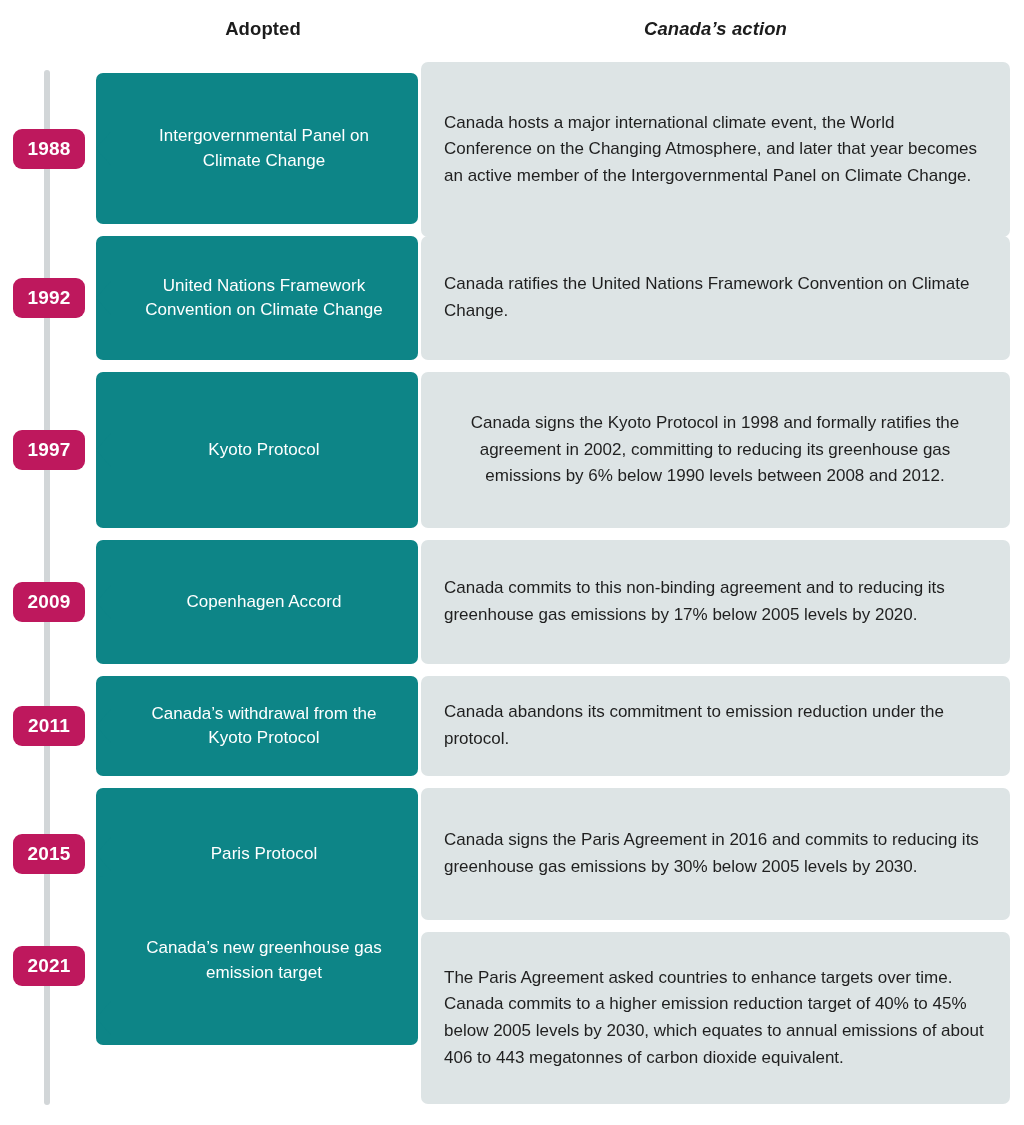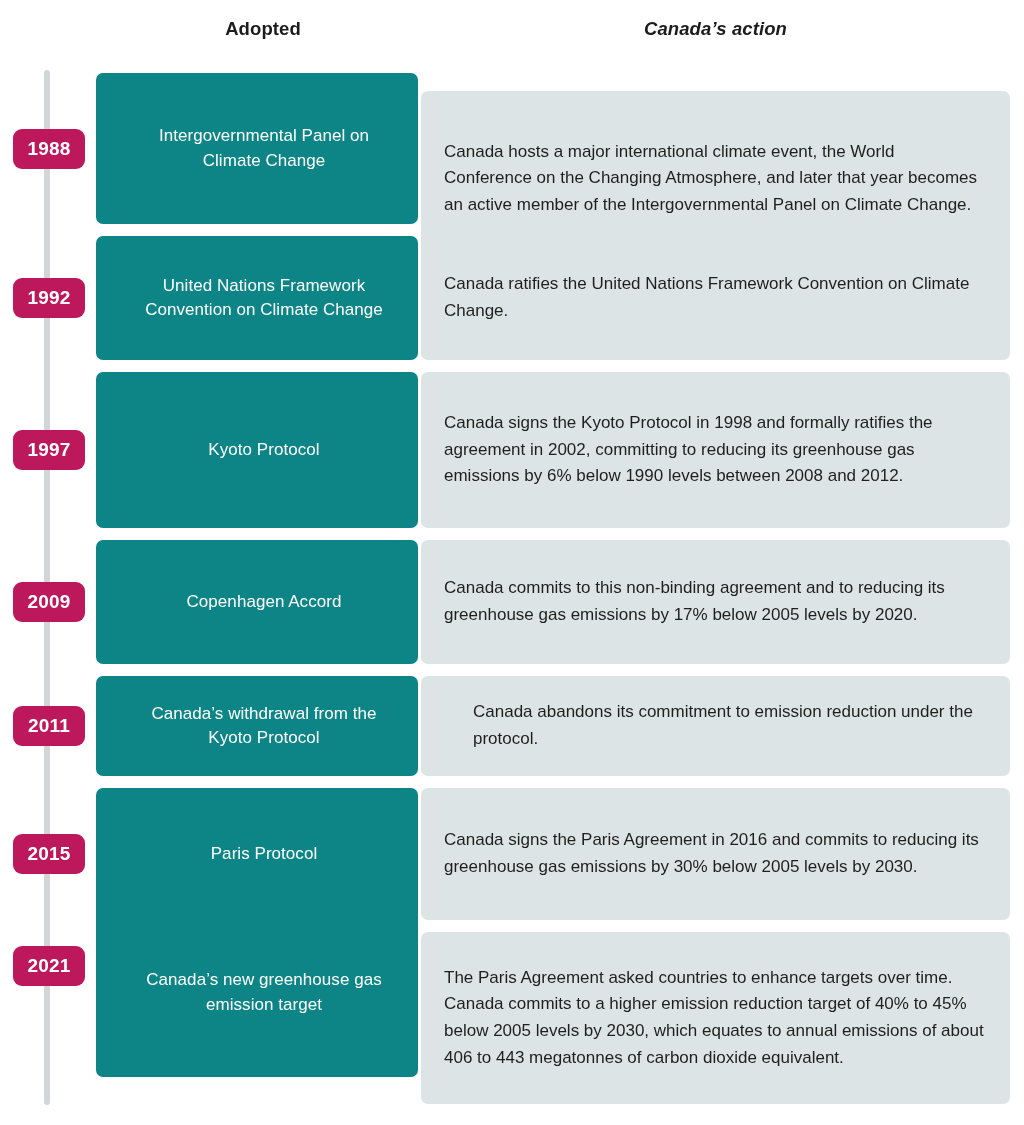--- a/index.html
+++ b/index.html
@@ -134,61 +134,61 @@
 
   <div class="headers">
     <div class="header-cell" id="header-adopted">Adopted</div>
     <div class="header-cell" id="header-action">Canada’s action</div>
   </div>
 
   <div id="timeline-spine"></div>
 
   <div id="rows-container">
       <div class="row" style="top: 0px;">
-        <div class="action-panel" style="top: 91px; height: 175px; justify-content: flex-end;">
+        <div class="action-panel" style="top: 62px; height: 175px; justify-content: flex-end;">
           <div class="action-text">Canada hosts a major international climate event, the World Conference on the Changing Atmosphere, and later that year becomes an active member of the Intergovernmental Panel on Climate Change.</div>
         </div>
         <div class="adopted-panel" style="top: 73px; height: 151px;">
           <div class="adopted-label">Intergovernmental Panel on Climate Change</div>
         </div>
         <div class="notch" style="top: 131.5px;"></div>
         <div class="year-badge" style="top: 128.5px;">1988</div>
       </div>
       <div class="row" style="top: 0px;">
         <div class="action-panel" style="top: 236px; height: 124px;">
           <div class="action-text">Canada ratifies the United Nations Framework Convention on Climate Change.</div>
         </div>
         <div class="adopted-panel" style="top: 236px; height: 124px;">
           <div class="adopted-label">United Nations Framework Convention on Climate Change</div>
         </div>
         <div class="notch" style="top: 281px;"></div>
         <div class="year-badge" style="top: 278px;">1992</div>
       </div>
       <div class="row" style="top: 0px;">
-        <div class="action-panel" style="top: 372px; height: 156px;">
+        <div class="action-panel" style="top: 372px; height: 156px; text-align: center;">
           <div class="action-text">Canada signs the Kyoto Protocol in 1998 and formally ratifies the agreement in 2002, committing to reducing its greenhouse gas emissions by 6% below 1990 levels between 2008 and 2012.</div>
         </div>
         <div class="adopted-panel" style="top: 372px; height: 156px;">
           <div class="adopted-label">Kyoto Protocol</div>
         </div>
         <div class="notch" style="top: 433px;"></div>
         <div class="year-badge" style="top: 430px;">1997</div>
       </div>
       <div class="row" style="top: 0px;">
         <div class="action-panel" style="top: 540px; height: 124px; align-items: center;">
           <div class="action-text">Canada commits to this non-binding agreement and to reducing its greenhouse gas emissions by 17% below 2005 levels by 2020.</div>
         </div>
         <div class="adopted-panel" style="top: 540px; height: 124px;">
           <div class="adopted-label">Copenhagen Accord</div>
         </div>
         <div class="notch" style="top: 585px;"></div>
         <div class="year-badge" style="top: 582px;">2009</div>
       </div>
       <div class="row" style="top: 0px;">
-        <div class="action-panel" style="top: 676px; height: 100px; padding-left: 29px;">
+        <div class="action-panel" style="top: 676px; height: 100px;">
           <div class="action-text">Canada abandons its commitment to emission reduction under the protocol.</div>
         </div>
         <div class="adopted-panel" style="top: 676px; height: 100px;">
           <div class="adopted-label">Canada’s withdrawal from the Kyoto Protocol</div>
         </div>
         <div class="notch" style="top: 709px;"></div>
         <div class="year-badge" style="top: 706px;">2011</div>
       </div>
       <div class="row" style="top: 0px;">
         <div class="action-panel" style="top: 788px; height: 132px;">
@@ -197,21 +197,21 @@
         <div class="adopted-panel" style="top: 788px; height: 132px;">
           <div class="adopted-label">Paris Protocol</div>
         </div>
         <div class="notch" style="top: 837px;"></div>
         <div class="year-badge" style="top: 834px;">2015</div>
       </div>
       <div class="row" style="top: 0px;">
         <div class="action-panel" style="top: 932px; height: 172px;">
           <div class="action-text">The Paris Agreement asked countries to enhance targets over time. Canada commits to a higher emission reduction target of 40% to 45% below 2005 levels by 2030, which equates to annual emissions of about 406 to 443 megatonnes of carbon dioxide equivalent.</div>
         </div>
-        <div class="adopted-panel" style="top: 908px; height: 169px;">
+        <div class="adopted-panel" style="top: 876px; height: 169px;">
           <div class="adopted-label">Canada’s new greenhouse gas emission target</div>
         </div>
         <div class="notch" style="top: 1001px;"></div>
         <div class="year-badge" style="top: 946px;">2021</div>
       </div>
     </div>
 
 </div>
 
 </body></html>

